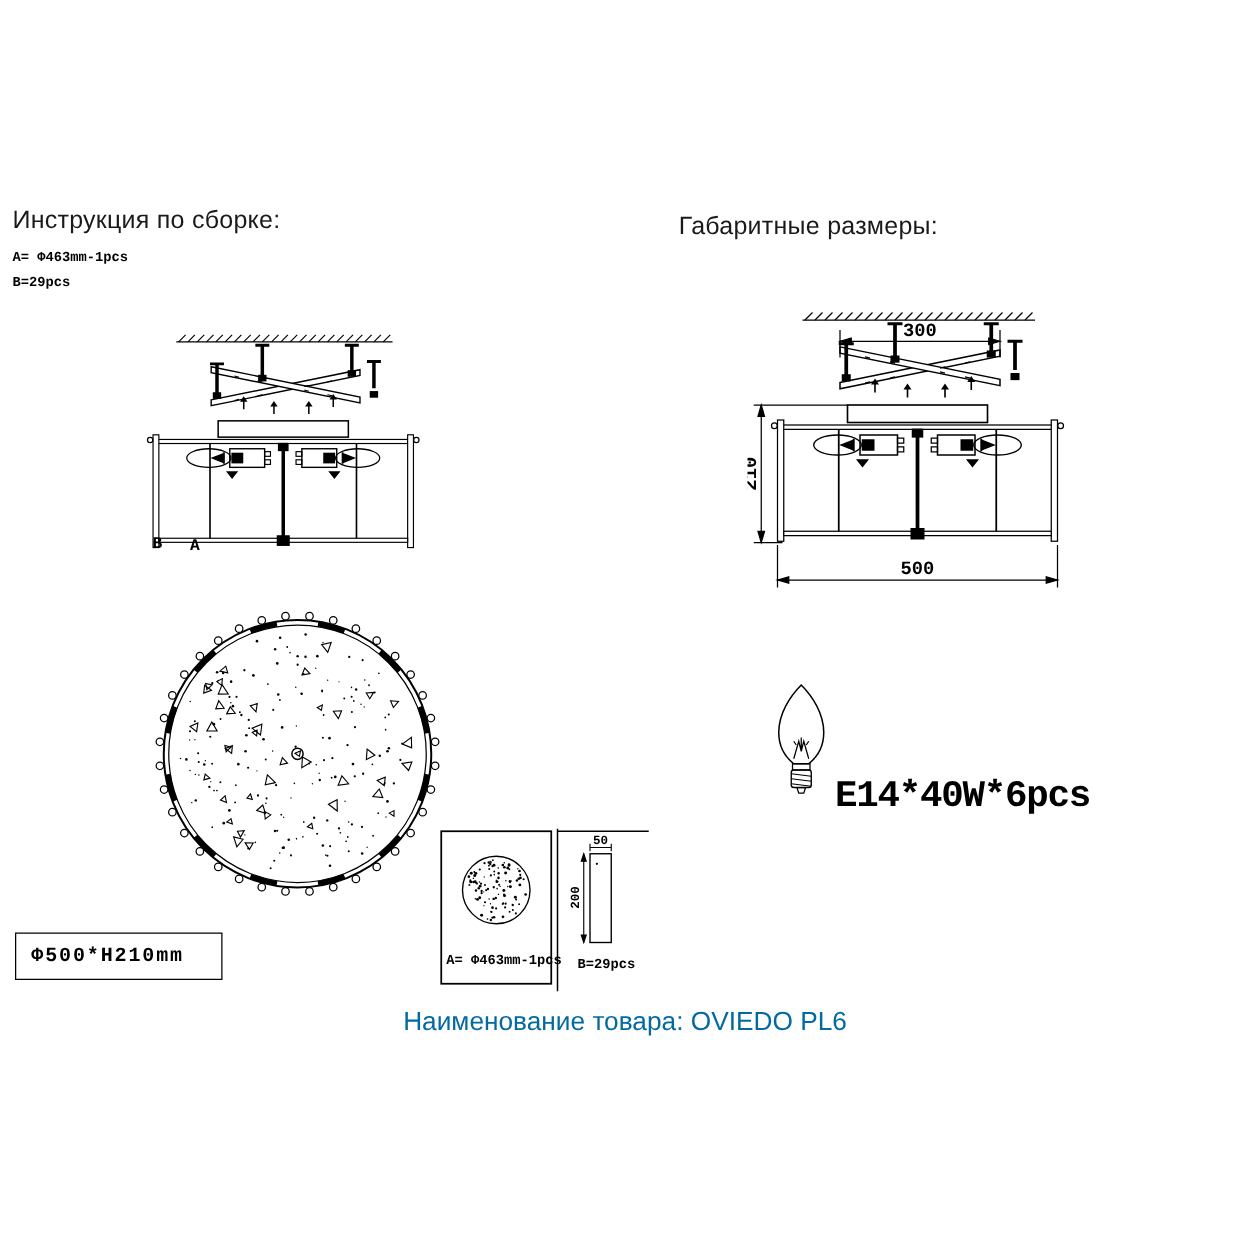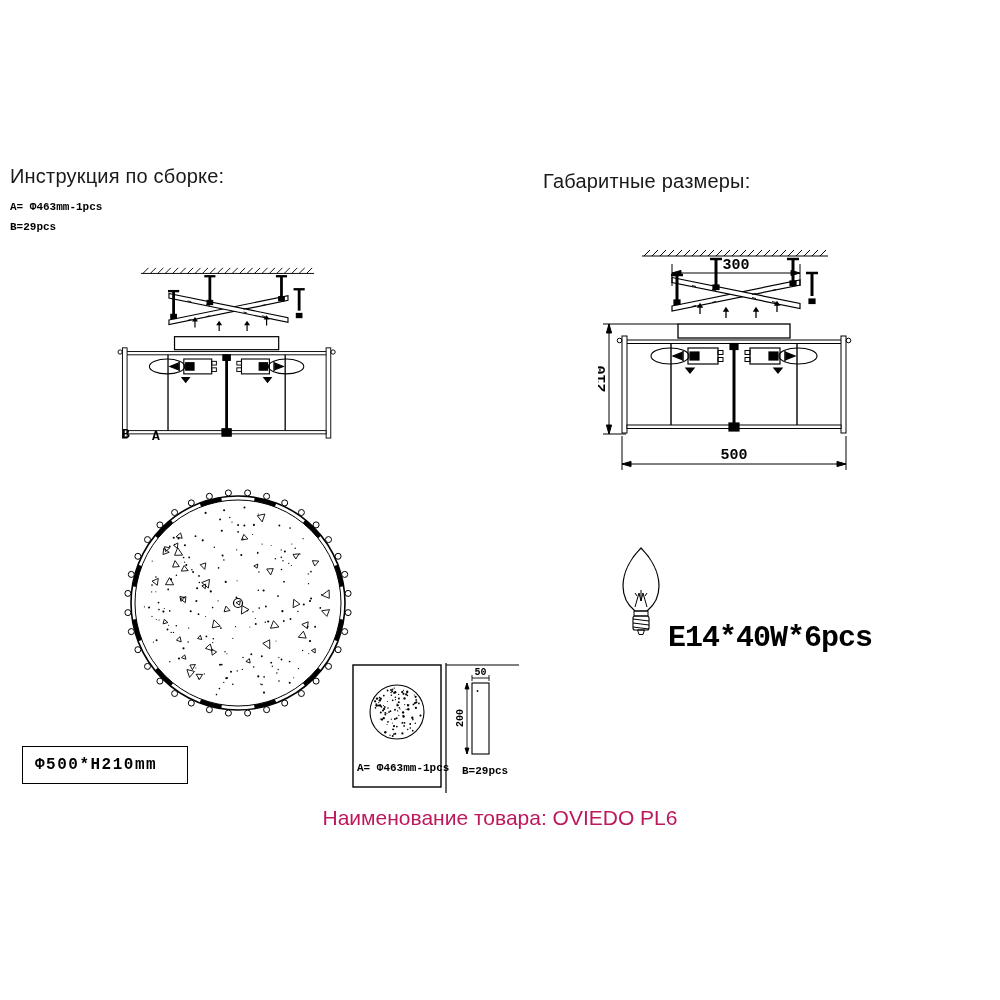--- a/index.html
+++ b/index.html
@@ -5,21 +5,21 @@
   html,body{margin:0;padding:0;background:#fff;}
   .page{position:relative;width:1000px;height:1000px;background:#fff;overflow:hidden;
         font-family:"Liberation Sans",sans-serif;color:#111;}
   .abs{position:absolute;}
   .heading{font-size:20px;color:#1a1a1a;letter-spacing:0.2px;}
   .mono-b{font-family:"Liberation Mono",monospace;font-weight:bold;color:#000;}
   .note{font-size:11px;line-height:20px;}
   .size-box{border:1.5px solid #000;width:152px;height:36px;line-height:36px;
             padding-left:12px;font-size:16px;letter-spacing:1.5px;}
   .bulb-spec{font-size:30px;letter-spacing:-1px;}
-  .footer-text{width:1000px;text-align:center;font-size:21px;color:#be185d;}
+  .footer-text{width:1000px;text-align:center;font-size:21px;color:#0369a1;}
   svg text{font-family:"Liberation Mono",monospace;font-weight:bold;fill:#000;stroke:none;}
   svg .dim{font-size:15px;}
   svg .dim-s{font-size:10px;}
   svg .lbl{font-size:13px;}
   svg .plabel{font-size:11px;}
 </style>
 </head>
 <body>
 
 <div class="page">
@@ -558,19 +558,19 @@
         <polygon points="122,28 120,34 124,34" fill="#000"></polygon>
         <polygon points="122,99 120,93 124,93" fill="#000"></polygon>
       </g>
       <text class="dim-s" x="135.5" y="20" text-anchor="middle">50</text>
       <text class="dim-s" x="118" y="63" text-anchor="middle" transform="rotate(-90 118 63)">200</text>
       <text class="plabel" x="12" y="116">A= Φ463mm-1pcs</text>
       <text class="plabel" x="117" y="119">B=29pcs</text>
     </g>
   </svg>
 
-  <div class="abs mono-b size-box" style="left:22px;top:746px;">
+  <div class="abs mono-b size-box" style="left:12px;top:746px;">
     <span>Φ500*H210mm</span>
   </div>
 
   <div class="abs footer-text" style="left:0;top:806px;">Наименование товара: OVIEDO PL6</div>
 
 </div>
 
 </body></html>

